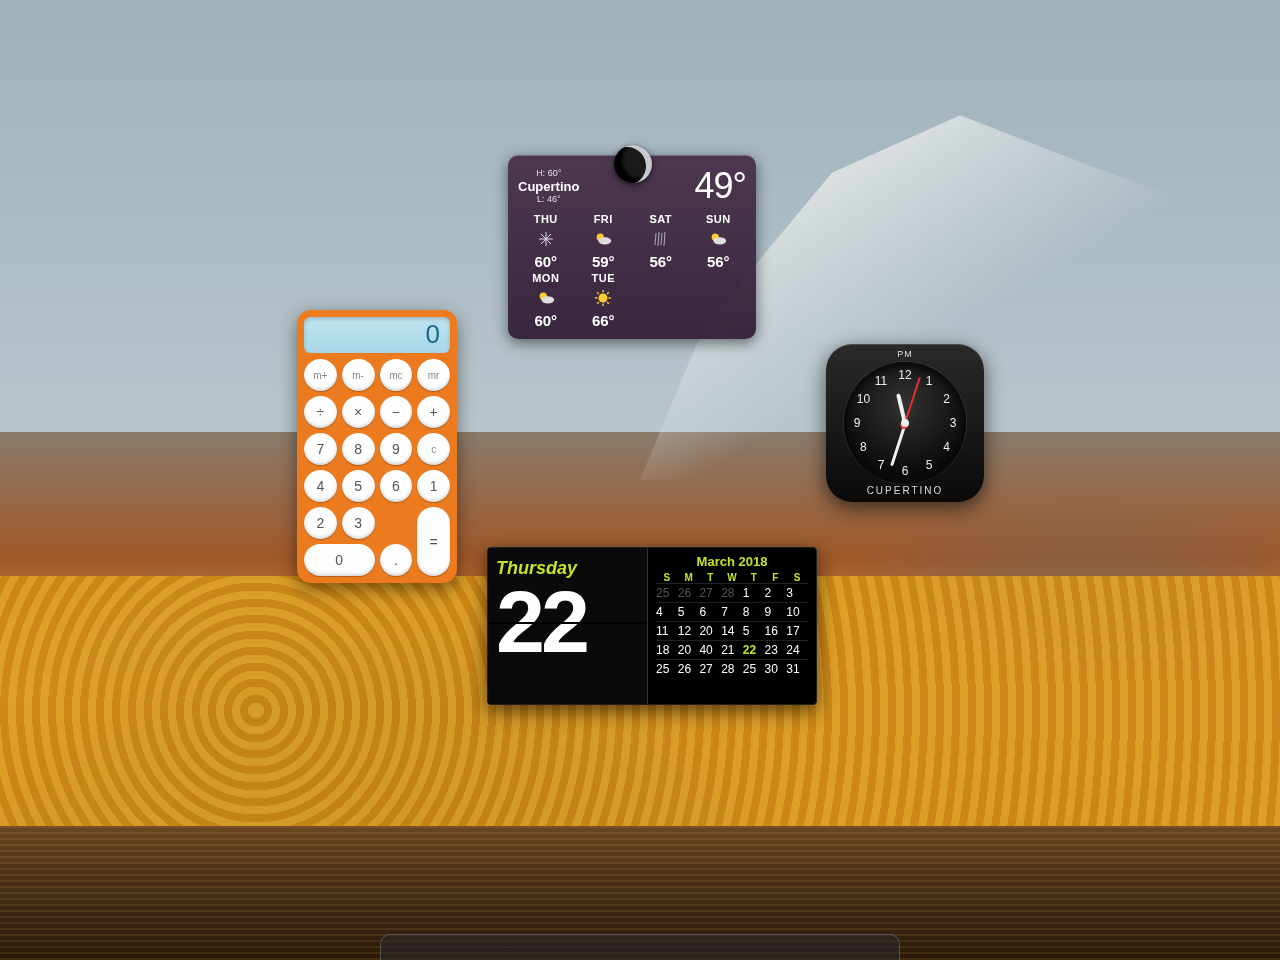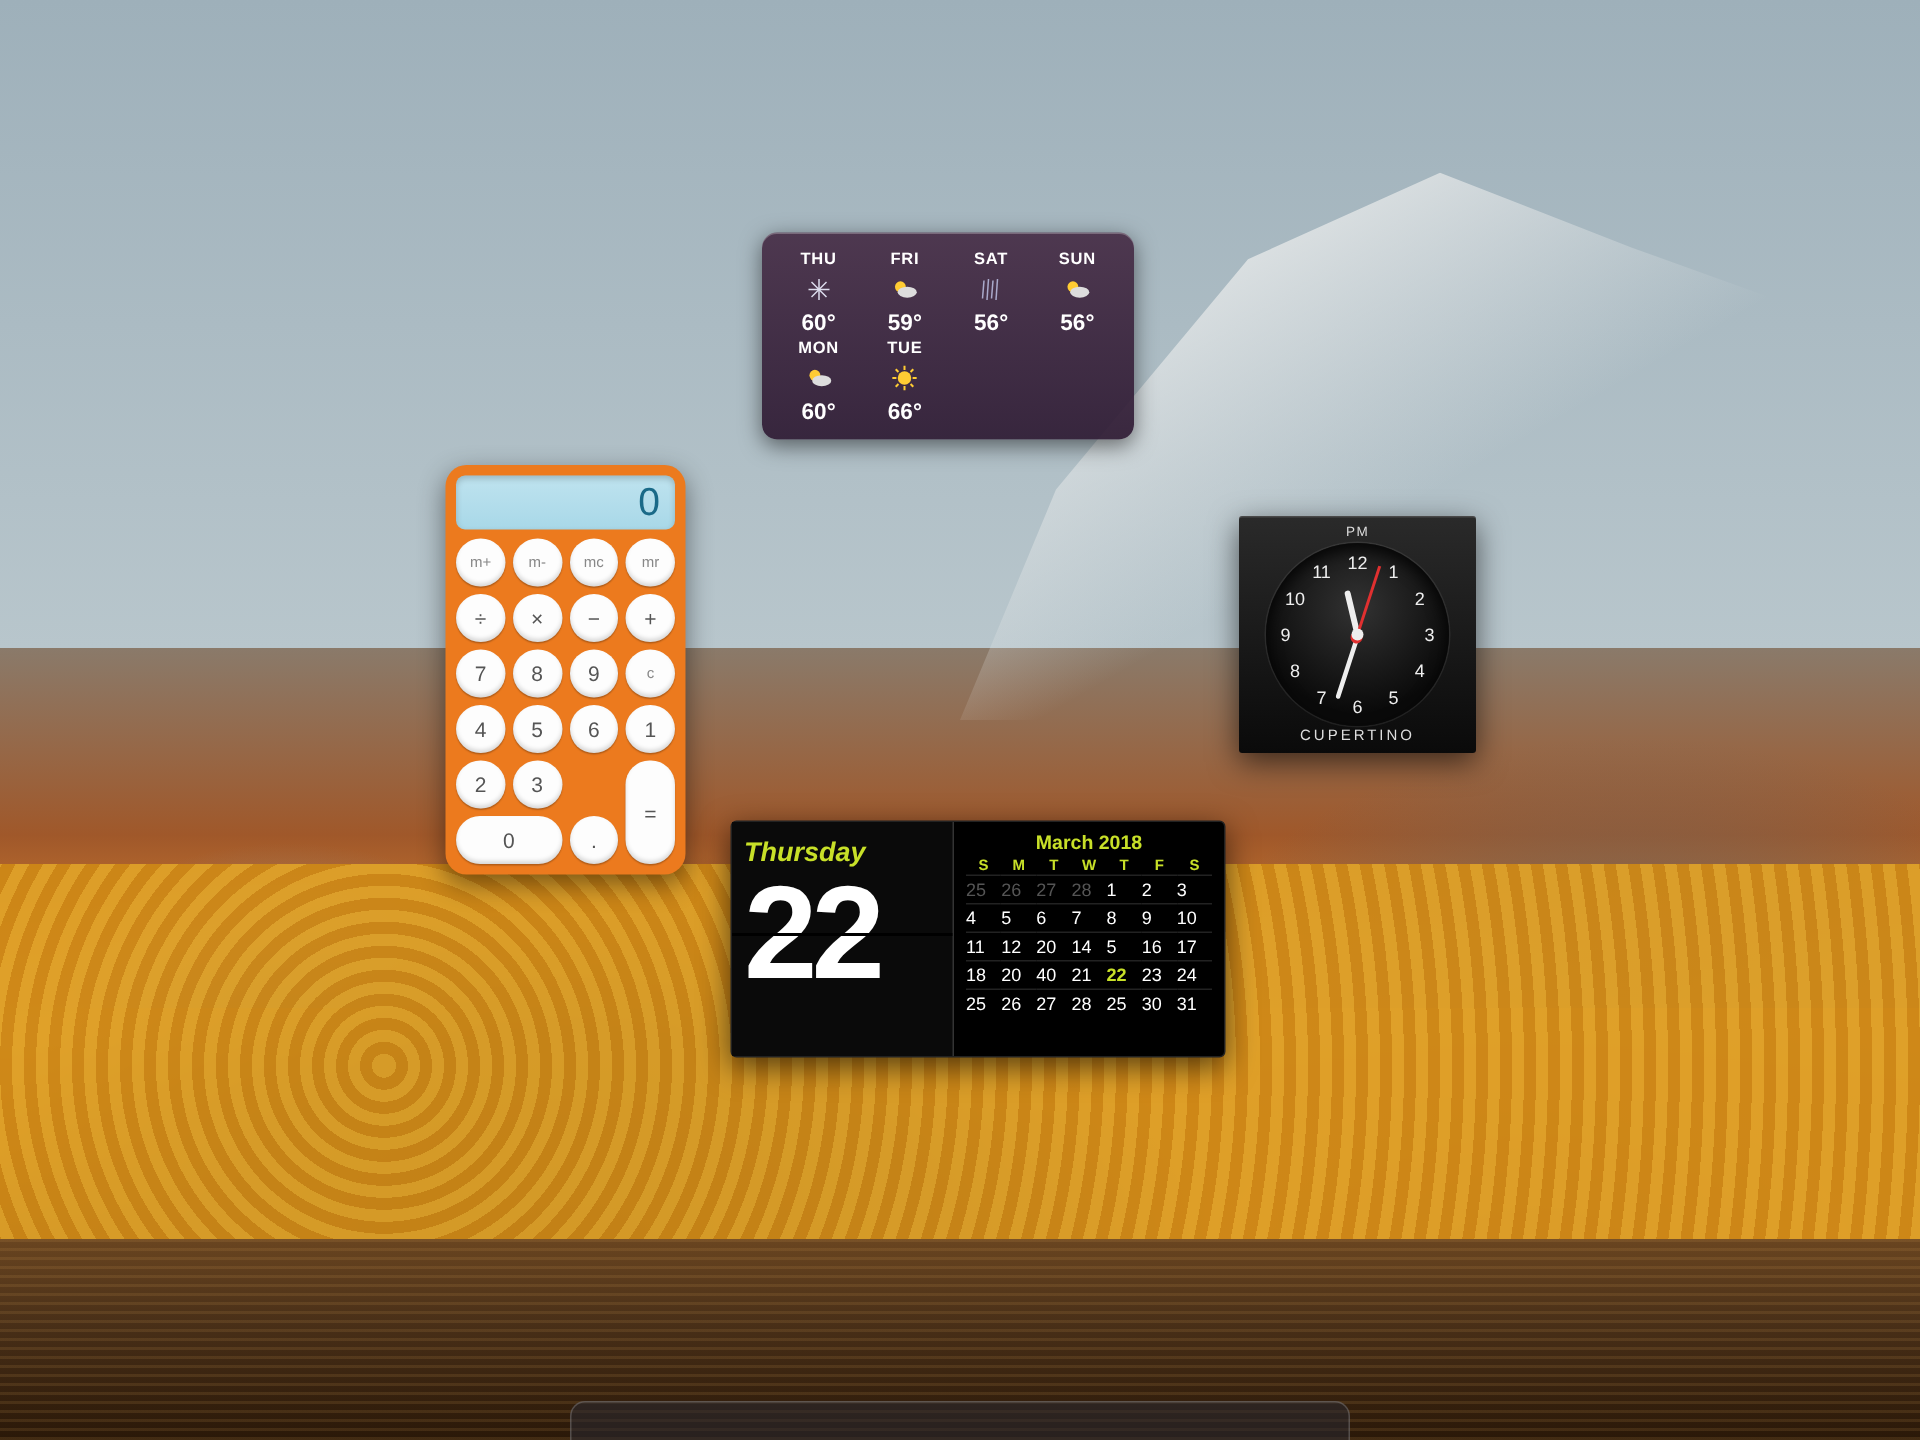--- a/index.html
+++ b/index.html
@@ -89,21 +89,21 @@
     display:flex; align-items:center; justify-content:center;
   }
   .calc-btn.small { font-size:10px; color:#888;}
   .calc-btn.zero { grid-column:1/3; border-radius:16px;}
   .calc-btn.tall { grid-row:span 2; height:auto; border-radius:16px;}
 
   
   .clock {
     position:absolute; top:344px; left:826px; width:158px; height:158px;
     background: linear-gradient(to bottom, #2a2a2a, #0a0a0a);
-    border-radius:2px; box-shadow: 0 6px 20px rgba(0,0,0,.6), inset 0 1px 0 rgba(255,255,255,.15);
+    border-radius:26px; box-shadow: 0 6px 20px rgba(0,0,0,.6), inset 0 1px 0 rgba(255,255,255,.15);
     color:#ddd;
   }
   .clock .ampm { text-align:center; font-size:9px; padding-top:5px; letter-spacing:1px;}
   .clock .city { text-align:center; font-size:10px; letter-spacing:2px; position:absolute; bottom:6px; left:0; right:0;}
   .clock-face {
     position:absolute; top:18px; left:18px; width:122px; height:122px;
     border-radius:50%;
     background: radial-gradient(circle at 50% 35%, #323232 0%, #0a0a0a 70%);
     box-shadow: inset 0 4px 10px rgba(0,0,0,.8), 0 0 0 1px rgba(255,255,255,.08);
   }
@@ -116,21 +116,21 @@
   .pin{position:absolute;left:50%;top:50%;width:8px;height:8px;margin:-4px 0 0 -4px;background:#eee;border-radius:50%;}
 
   
   .cal {
     position:absolute; top:547px; left:487px; width:330px; height:158px;
     display:flex; background:#000; border-radius:4px;
     box-shadow: 0 6px 20px rgba(0,0,0,.6);
     border:1px solid #222;
   }
   .cal-left {
-    width:148px; background:#0a0a0a; border-right:1px solid #333;
+    width:160px; background:#0a0a0a; border-right:1px solid #333;
     padding:10px 8px; position:relative;
   }
   .cal-dayname { color:#c8e028; font-size:18px; font-weight:700; font-style:italic;}
   .cal-daynum {
     color:#fff; font-size:88px; font-weight:800; line-height:.85;
     letter-spacing:-4px; margin-top:6px; position:relative;
   }
   .cal-daynum::after{content:"";position:absolute;left:-8px;right:-8px;top:50%;height:2px;background:#000;}
   .cal-right { flex:1; padding:6px 8px;}
   .cal-month { color:#c8e028; text-align:center; font-size:13px; font-weight:600; margin-bottom:3px;}
@@ -146,20 +146,29 @@
 <div class="bg-layer">
   <div class="sky"></div>
   <div class="far-mtn"></div>
   <div class="snow"></div>
   <div class="mid-mtn"></div>
   <div class="foliage"></div>
   <div class="water"></div>
 </div>
 
 <div class="weather">
+  <div class="w-top">
+    <div class="w-loc">
+      <div class="hi">H: 60°</div>
+      <div class="city">Cupertino</div>
+      <div class="lo">L: 46°</div>
+    </div>
+    <div class="w-moon"></div>
+    <div class="w-temp">49°</div>
+  </div>
   <div class="w-days" id="w-days">
       <div class="w-day">
         <div class="dname">THU</div>
         <div class="dicon">
           <svg width="18" height="18" viewBox="0 0 18 18">
             <g stroke="#dde" stroke-width="1">
               <line x1="9" y1="2" x2="9" y2="16"></line>
               <line x1="2" y1="9" x2="16" y2="9"></line>
               <line x1="4" y1="4" x2="14" y2="14"></line>
               <line x1="14" y1="4" x2="4" y2="14"></line>

